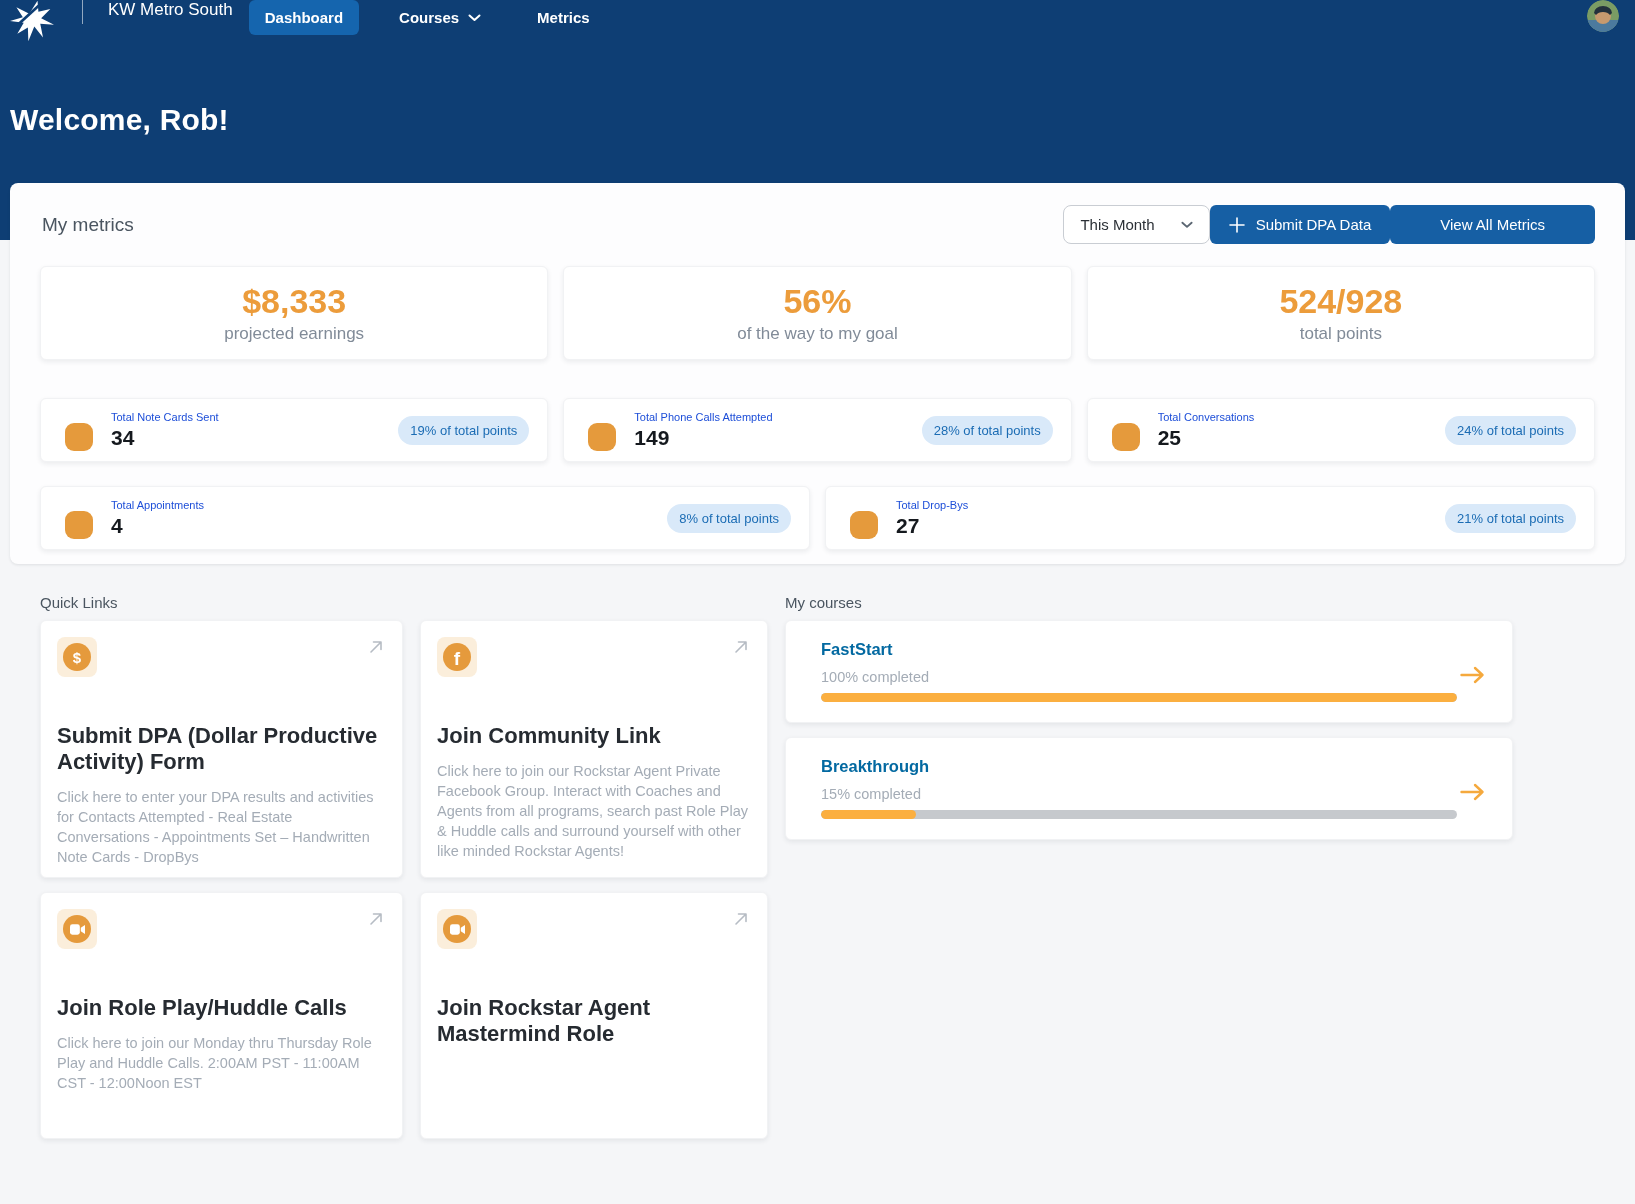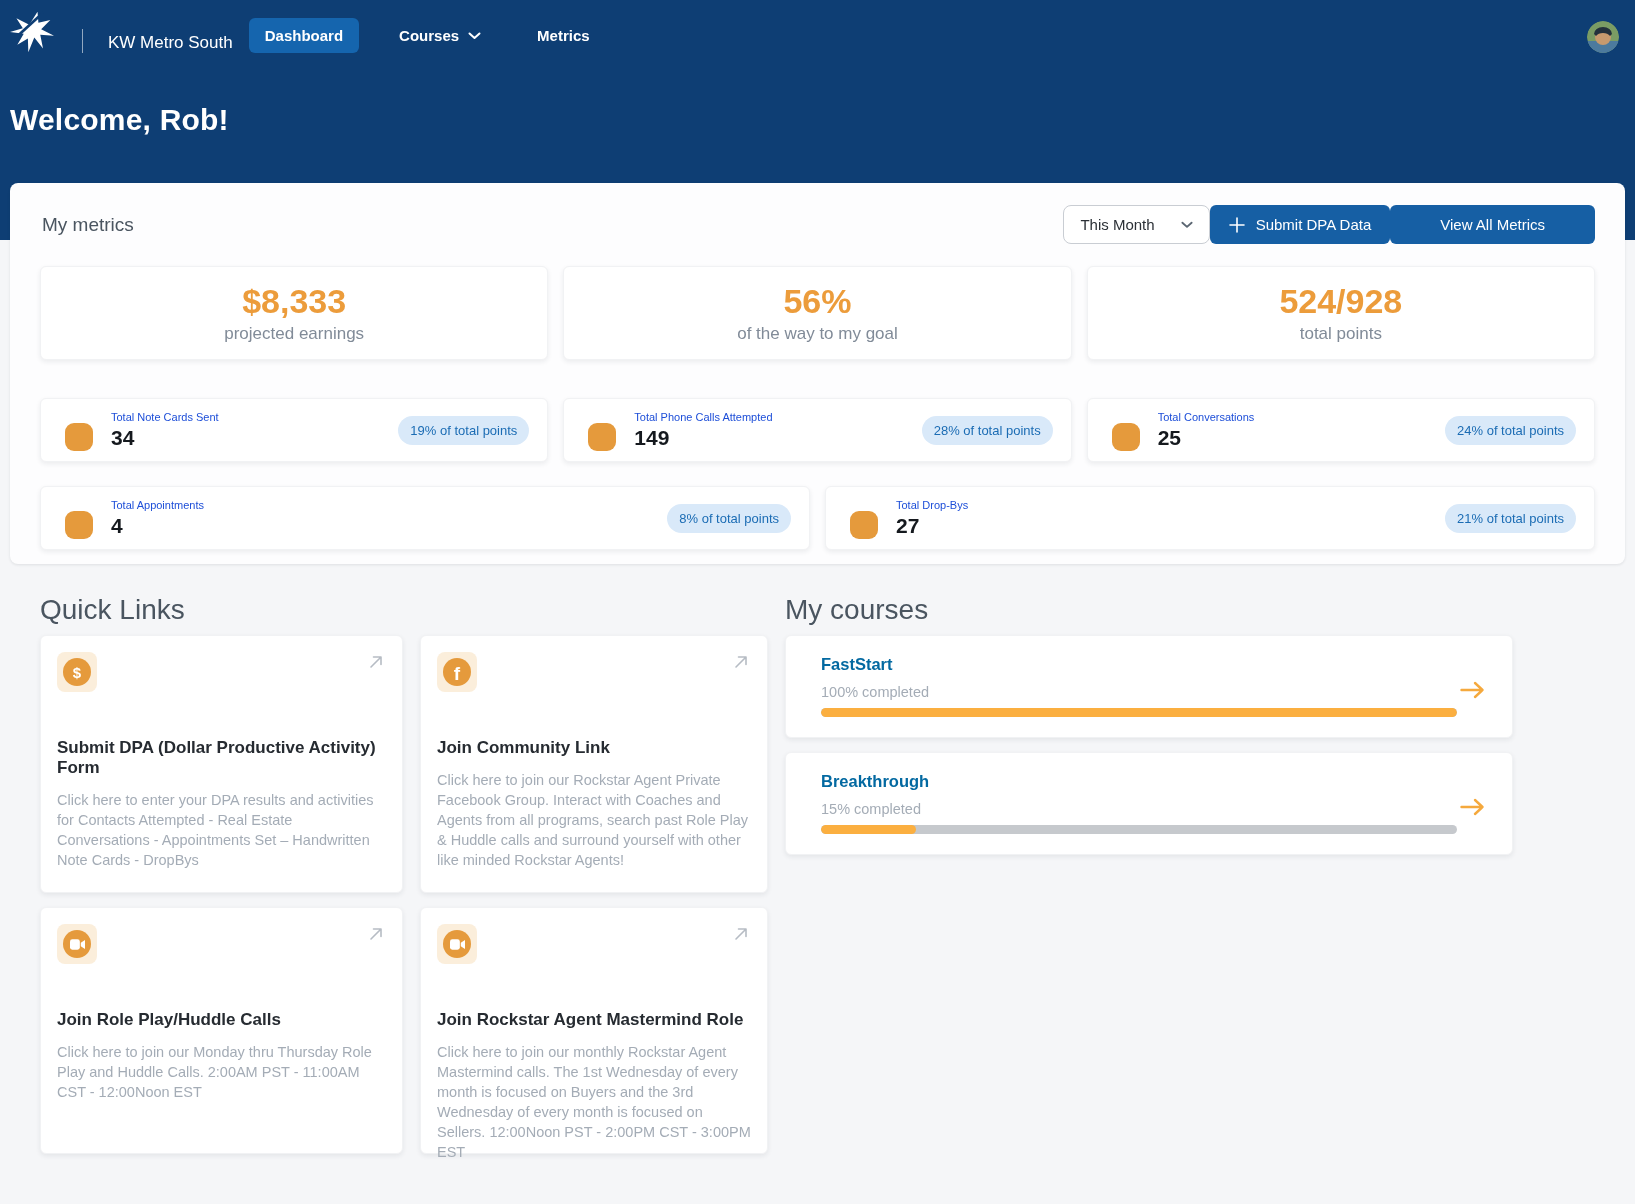--- a/index.html
+++ b/index.html
@@ -7,21 +7,21 @@
   body {
     font-family: "Liberation Sans", "DejaVu Sans", sans-serif;
     background: #f5f6f8;
     overflow: hidden;
     position: relative;
   }
 
   
   .topband { background: #0e3e74; height: 240px; width: 100%; }
 
-  .navbar { height: 53px; display: flex; align-items: flex-end; padding: 0 16px 0 10px; }
+  .navbar { height: 53px; display: flex; align-items: flex-start; padding: 0 16px 0 10px; }
   .logo { display: flex; align-items: center; }
   .nav-divider { width: 1px; height: 24px; background: rgba(255,255,255,.55); margin: 0 25px 0 28px; }
   .brand { color: #fff; font-size: 17px; margin-right: 16px; }
   .nav-items { display: flex; align-items: center; gap: 24px; }
   .nav-item {
     color: #ffffff; font-size: 15px; font-weight: bold; text-decoration: none;
     padding: 9px 16px; border-radius: 6px; display: flex; align-items: center; gap: 9px;
     cursor: pointer;
   }
   .nav-item.active { background: #1565ae; }
@@ -71,32 +71,32 @@
   .stat-info { display: flex; flex-direction: column; }
   .stat-label { font-size: 11px; color: #1d4ed8; margin-bottom: 3px; white-space: nowrap; }
   .stat-value { font-size: 21px; font-weight: bold; color: #15191e; }
   .stat-badge {
     margin-left: auto; background: #d9e9f9; color: #1b6cb4;
     font-size: 13px; padding: 7px 12px; border-radius: 15px; white-space: nowrap;
   }
 
   
   .lower { display: grid; grid-template-columns: 728px 728px; gap: 17px; margin: 30px 0 0 30px; }
-  .section-title { font-size: 28px; font-weight: 400; color: #4a5560; margin-bottom: 9px; }
+  .section-title { font-size: 15px; font-weight: 400; color: #4a5560; margin-bottom: 9px; }
 
   .ql-grid { display: grid; grid-template-columns: 363px 348px; column-gap: 17px; row-gap: 14px; }
   .ql-card { position: relative; padding: 16px; cursor: pointer; }
   .ql-card.r1 { height: 258px; }
   .ql-card.r2 { height: 247px; }
   .ql-iconwrap { width: 40px; height: 40px; background: #fbeedb; border-radius: 8px; display: flex; align-items: center; justify-content: center; }
   .ql-circle { width: 28px; height: 28px; border-radius: 50%; background: #e59a3c; color: #fff; display: flex; align-items: center; justify-content: center; font-weight: bold; }
   .ql-circle.dollar { font-size: 15px; }
   .ql-circle.fb { font-size: 19px; padding-top: 4px; }
   .ql-arrow { position: absolute; top: 16px; right: 16px; line-height: 0; }
-  .ql-title { margin-top: 46px; font-size: 17px; font-weight: 600; color: #262b31; }
+  .ql-title { margin-top: 46px; font-size: 22px; font-weight: 600; color: #262b31; }
   .ql-desc { margin-top: 12px; font-size: 14.5px; line-height: 1.38; color: #a4acb6; }
 
   .course-card { position: relative; padding: 19px 55px 20px 35px; margin-bottom: 14px; cursor: pointer; }
   .course-title { font-size: 16.5px; font-weight: 600; color: #0369a1; }
   .course-progress-label { margin-top: 10px; font-size: 14.5px; color: #a4acb6; }
   .progress-track { margin-top: 8px; height: 9px; border-radius: 5px; background: #c6c9cd; overflow: hidden; }
   .progress-fill { height: 100%; background: #fbaf40; border-radius: 5px; }
   .course-arrow { position: absolute; right: 26px; top: 44px; line-height: 0; cursor: pointer; }
 </style>
 </head>
@@ -294,21 +294,20 @@
                   <path d="M11.5 3.6 L16 0.8 V10.2 L11.5 7.4 Z" fill="#fff"></path>
                 </svg>
             </span>
           </span>
           <span class="ql-arrow">
             <svg width="20" height="20" viewBox="0 0 20 20" fill="none">
                 <path d="M5 15 L15 5 M7.5 5 H15 V12.5" stroke="#b6bcc4" stroke-width="1.6" stroke-linecap="round" stroke-linejoin="round"></path>
               </svg>
           </span>
           <div class="ql-title">Join Rockstar Agent Mastermind Role</div>
-          <div class="ql-desc">Click here to join our monthly Rockstar Agent Mastermind calls. The 1st Wednesday of every month is focused on Buyers and the 3rd Wednesday of every month is focused on Sellers. 12:00Noon PST - 2:00PM CST - 3:00PM EST</div>
         </div>
 
       </div>
     </div>
 
     <div>
       <h3 class="section-title">My courses</h3>
 
       <div class="card-like course-card">
         <div class="course-title">FastStart</div>

